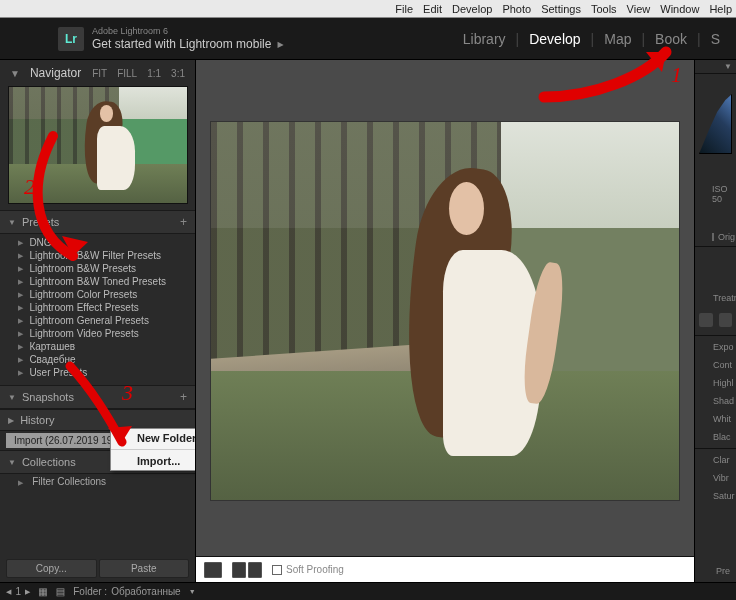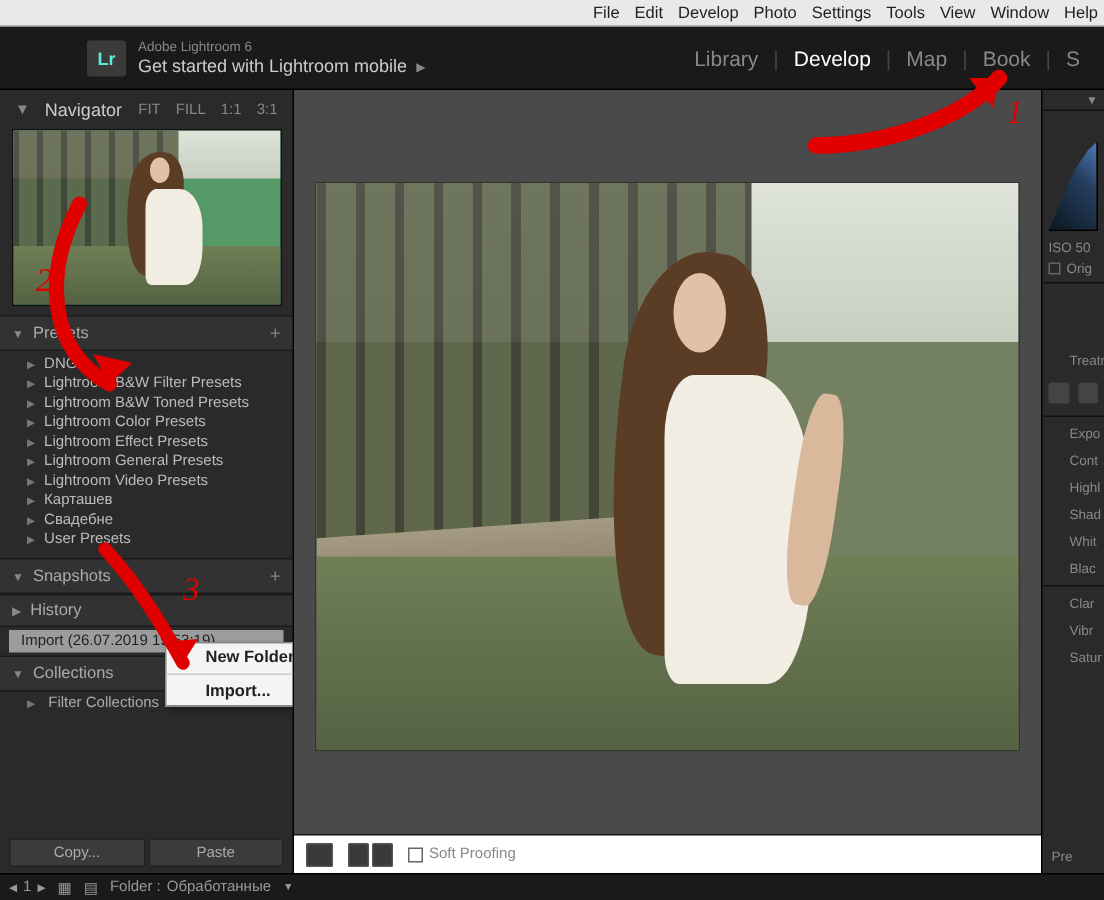--- a/index.html
+++ b/index.html
@@ -43,26 +43,26 @@
   .center-toolbar { height: 26px; background: #ffffff; display: flex; align-items: center; padding: 0 8px; gap: 10px; font-size: 10px; color: #888; border-top: 1px solid #111; }
   .tb-box { width: 18px; height: 16px; border: 1px solid #555; background: #3a3a3a; border-radius: 1px; }
   .tb-check { width: 10px; height: 10px; border: 1px solid #666; display: inline-block; margin-right: 4px; }
   
   .status { height: 18px; background: #1a1a1a; color: #999; font-size: 10px; display: flex; align-items: center; padding: 0 6px; gap: 8px; border-top: 1px solid #000; }
   .status .cell { display: flex; align-items: center; gap: 4px; }
   .status .tri { font-size: 7px; }
   .status .center-txt { flex: 1; text-align: center; color: #ccc; }
   
   .right .histo { height: 60px; margin: 20px 4px 4px 4px; background: linear-gradient(45deg, #0b1820 0%, #243c5d 60%, #4e79b6 100%); clip-path: polygon(0 100%, 30% 60%, 55% 30%, 80% 10%, 100% 0, 100% 100%); border: 1px solid #000; }
-  .right .vlabel { font-size: 9px; color: #888; padding: 2px 4px; }
+  .right .vlabel { font-size: 9px; color: #888; padding: 2px 17px; margin-top: 24px; }
   .right .divider { height: 1px; background: #111; margin: 2px 0; }
   .right .toolrow { display: flex; gap: 6px; padding: 6px 4px; }
   .right .toolrow .tool { width: 14px; height: 14px; background: #444; border-radius: 2px; }
   .right .rlabel { text-align: right; padding: 4px 18px; color: #888; font-size: 9px; }
-  .right .prev { margin-top: auto; margin-bottom: 4px; padding: 2px 6px; }
+  .right .prev { margin-top: auto; margin-bottom: 4px; padding: 2px 6px; text-align: right; }
   
   .context-menu { position: absolute; background: #f4f4f4; color: #222; font-size: 11px; border: 1px solid #888; box-shadow: 2px 2px 4px rgba(0,0,0,0.4); z-index: 20; }
   .context-menu .cm-item { padding: 3px 26px; white-space: nowrap; font-weight: bold; }
   .context-menu .cm-sep { height: 1px; background: #ccc; margin: 2px 0; }
   
   .ann-num { position: absolute; color: #e00000; font-family: "Times New Roman", serif; font-size: 22px; font-style: italic; z-index: 40; pointer-events: none; }
   .ann-arrow { position: absolute; z-index: 39; pointer-events: none; }
   
   .photo .sky { position: absolute; top: 0; left: 0; right: 0; height: 28%; background: linear-gradient(#dfe3da, #c8cfc0); }
   .photo .trees { position: absolute; top: 0; bottom: 32%; left: 0; right: 38%; background:
@@ -152,20 +152,24 @@
       <div class="item">
           <span class="tri">▶</span>
           <span>DNG</span>
         </div>
       <div class="item">
           <span class="tri">▶</span>
           <span>Lightroom B&amp;W Filter Presets</span>
         </div>
       <div class="item">
           <span class="tri">▶</span>
+          <span>Lightroom B&amp;W Presets</span>
+        </div>
+      <div class="item">
+          <span class="tri">▶</span>
           <span>Lightroom B&amp;W Toned Presets</span>
         </div>
       <div class="item">
           <span class="tri">▶</span>
           <span>Lightroom Color Presets</span>
         </div>
       <div class="item">
           <span class="tri">▶</span>
           <span>Lightroom Effect Presets</span>
         </div>

